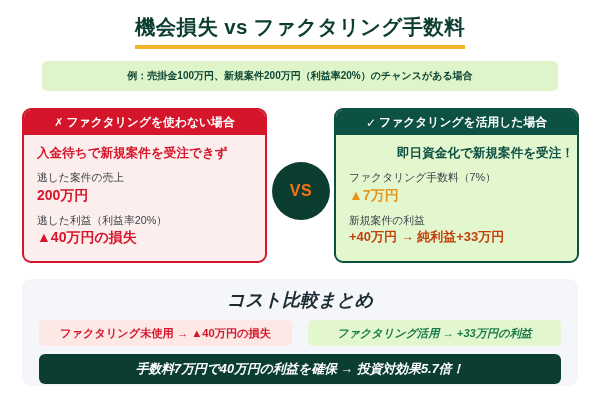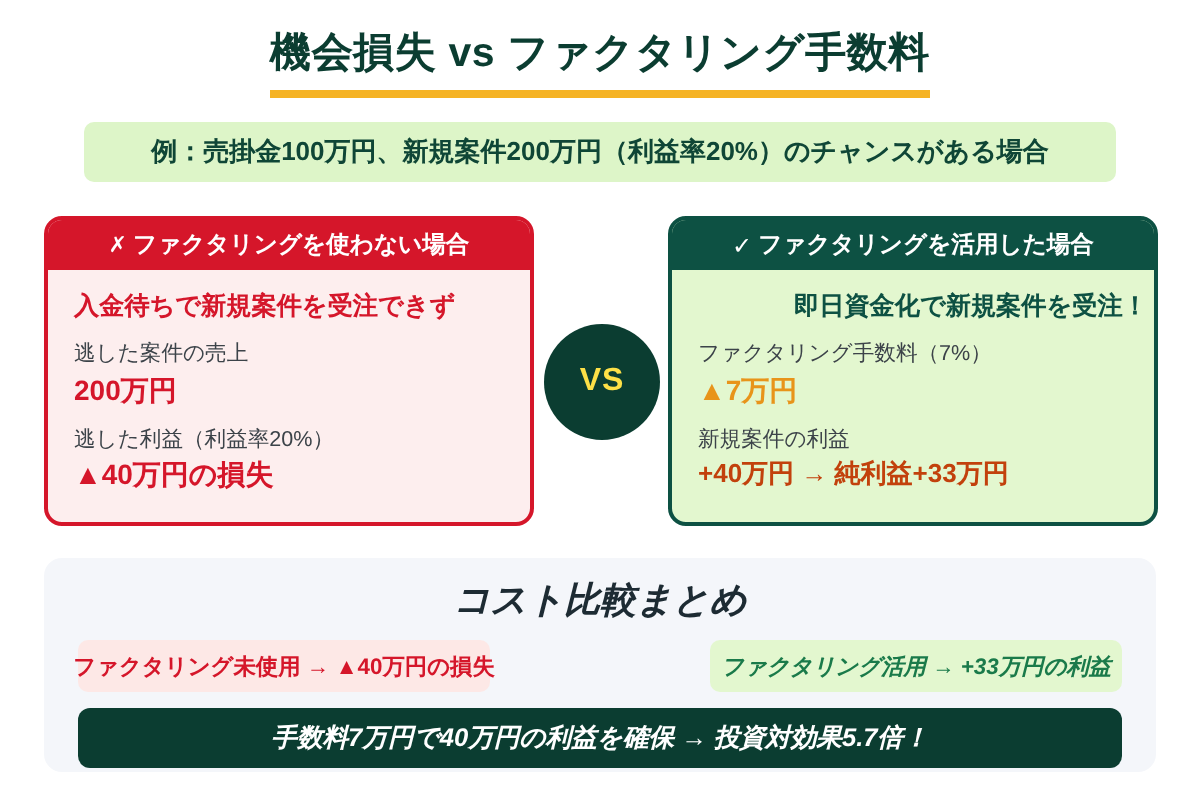--- a/index.html
+++ b/index.html
@@ -33,21 +33,21 @@
 
   
   .subtitle-banner {
     position: absolute; top: 61px; left: 42px;
     width: 516px; height: 30px;
     background: #ddf5c8;
     border-radius: 5px;
     display: flex; align-items: center; justify-content: center;
   }
   .subtitle-text {
-    font-size: 13px; font-weight: bold; color: #0f4636;
+    font-size: 10px; font-weight: bold; color: #0f4636;
     white-space: nowrap;
   }
 
   
   .card {
     position: absolute;
     top: 108px;
     width: 245px; height: 155px;
     border-radius: 9px;
     overflow: hidden;
@@ -92,21 +92,21 @@
   .metric-value.small { font-size: 13px; }
 
   
   .vs-badge {
     position: absolute;
     left: 272px; top: 162px;
     width: 58px; height: 58px;
     border-radius: 50%;
     background: #0b3d31;
     display: flex; align-items: center; justify-content: center;
-    color: #fde047; font-size: 16px; font-weight: bold;
+    color: #f97316; font-size: 16px; font-weight: bold;
     letter-spacing: 0.5px;
     z-index: 5;
   }
 
   
   .summary {
     position: absolute; left: 22px; top: 279px;
     width: 556px; height: 107px;
     background: #f4f6fa;
     border-radius: 9px;
@@ -115,21 +115,21 @@
     text-align: center;
     font-size: 18px; font-weight: bold; color: #1d2b33;
     margin-top: 9px;
     font-style: italic;
   }
   .pill-row {
     display: flex; justify-content: space-between;
     margin: 8px 17px 0 17px;
   }
   .pill {
-    width: 206px; height: 26px;
+    width: 253px; height: 26px;
     border-radius: 5px;
     display: flex; align-items: center; justify-content: center;
     font-size: 11.2px; font-weight: bold;
     white-space: nowrap;
   }
   .pill-bad  { background: #fde8e6; color: #d5162a; }
   .pill-good { background: #e3f7cf; color: #1a7a4a; font-style: italic; }
 
   .conclusion {
     margin: 8px 17px 0 17px;

